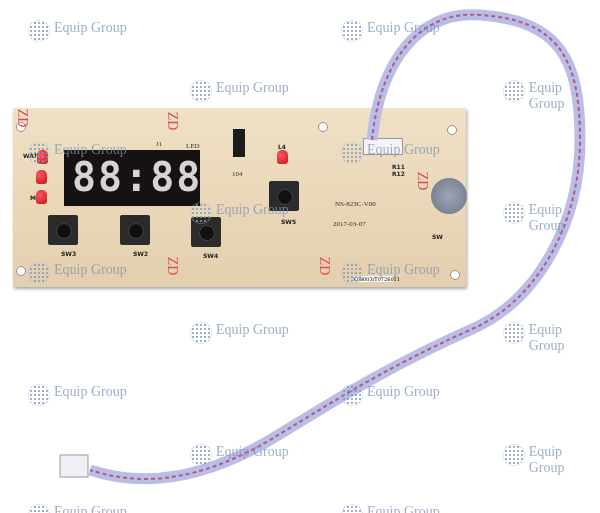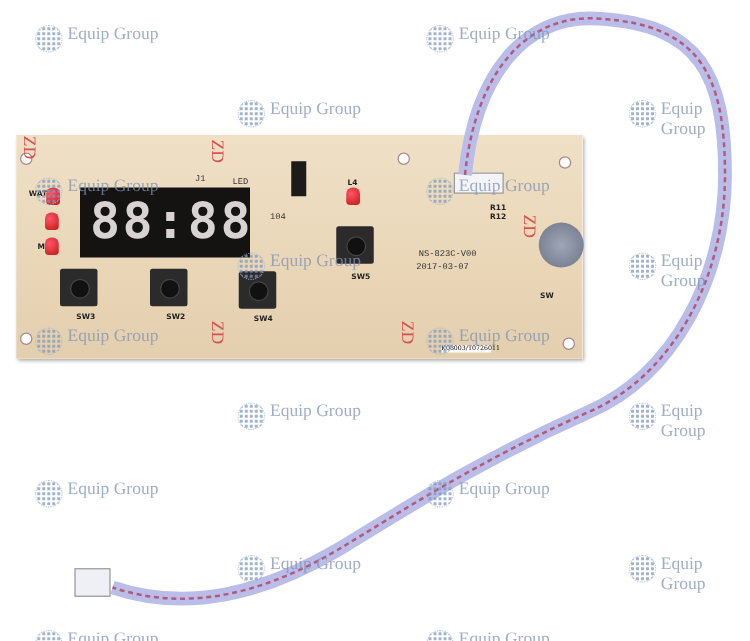--- a/index.html
+++ b/index.html
@@ -13,21 +13,21 @@
     background:linear-gradient(180deg,#efe0c6,#e9d6b7 60%,#e3cfae);
     box-shadow:1px 2px 3px rgba(0,0,0,.35);}
   .hole{position:absolute;width:8px;height:8px;border-radius:50%;background:#fff;border:1px solid #a88;}
   .zd{position:absolute;color:#d85050;font-family:"Liberation Serif",serif;font-size:14px;transform:rotate(90deg);}
   .disp{position:absolute;left:64px;top:150px;width:136px;height:56px;background:#151212;}
   .digits{position:absolute;left:8px;top:4px;font-family:"DejaVu Sans Mono",monospace;font-size:40px;letter-spacing:2px;color:#d8d2d2;font-weight:bold;}
   .led{position:absolute;width:11px;height:14px;border-radius:5px 5px 3px 3px;background:radial-gradient(circle at 35% 35%,#f56,#c01818);}
   .btn{position:absolute;width:30px;height:30px;background:#2b2b2b;border-radius:2px;}
   .btn i{position:absolute;left:8px;top:8px;width:14px;height:14px;border-radius:50%;background:#111;border:1px solid #444;}
   .lbl{position:absolute;font-size:6px;color:#222;font-family:"DejaVu Sans",sans-serif;font-weight:bold;}
-  .small{position:absolute;font-size:7px;color:#333;font-family:Liberation Mono, monospace;}
+  .small{position:absolute;font-size:7px;color:#333;font-family:Liberation Serif, serif;}
   .cap{position:absolute;left:233px;top:129px;width:12px;height:28px;background:#1b1b1b;}
   .conn{position:absolute;left:363px;top:138px;width:38px;height:15px;background:#f4f4f8;border:1px solid #999;}
   .pot{position:absolute;left:431px;top:178px;width:36px;height:36px;border-radius:50%;background:radial-gradient(circle,#9fa6b8,#6d7486);}
   .sticker{position:absolute;left:353px;top:276px;width:40px;height:6px;background:#fff;font-size:5px;}
   svg.cable{position:absolute;left:0;top:0;z-index:10;}
 </style>
 </head>
 <body>
 
 <div class="board">
@@ -68,26 +68,26 @@
   </div>
 <div class="btn" style="left:269px;top:181px">
     <i></i>
   </div>
 <span class="lbl" style="left:61px;top:250px">SW3</span>
 <span class="lbl" style="left:133px;top:250px">SW2</span>
 <span class="lbl" style="left:203px;top:252px">SW4</span>
 <span class="lbl" style="left:281px;top:218px">SW5</span>
 
 <div class="cap"></div>
-<span class="small" style="left:216px;top:170px">104</span>
+<span class="small" style="left:232px;top:170px">104</span>
 <span class="lbl" style="left:392px;top:163px">R11</span>
 <span class="lbl" style="left:392px;top:170px">R12</span>
 
 <span class="small" style="left:335px;top:200px">NS-823C-V00</span>
-<span class="small" style="left:333px;top:210px">2017-03-07</span>
+<span class="small" style="left:333px;top:220px">2017-03-07</span>
 
 <div class="conn"></div>
 <div class="pot"></div>
 <span class="lbl" style="left:432px;top:233px">SW</span>
 <div class="sticker">K08003/T0726011</div>
 
 <svg class="cable" width="600" height="513">
   <path d="M372 140 C380 60,420 10,480 15 C560 20,580 60,580 140 C580 220,540 300,470 330 C380 370,320 410,270 440 C210 475,150 490,90 470" fill="none" stroke="#b9bde8" stroke-width="11"></path>
   <path d="M372 140 C380 60,420 10,480 15 C560 20,580 60,580 140 C580 220,540 300,470 330 C380 370,320 410,270 440 C210 475,150 490,90 470" fill="none" stroke="#b0304e" stroke-width="2" stroke-dasharray="4 3" opacity=".7"></path>
   <rect x="60" y="455" width="28" height="22" fill="#eef0f6" stroke="#999"></rect>

